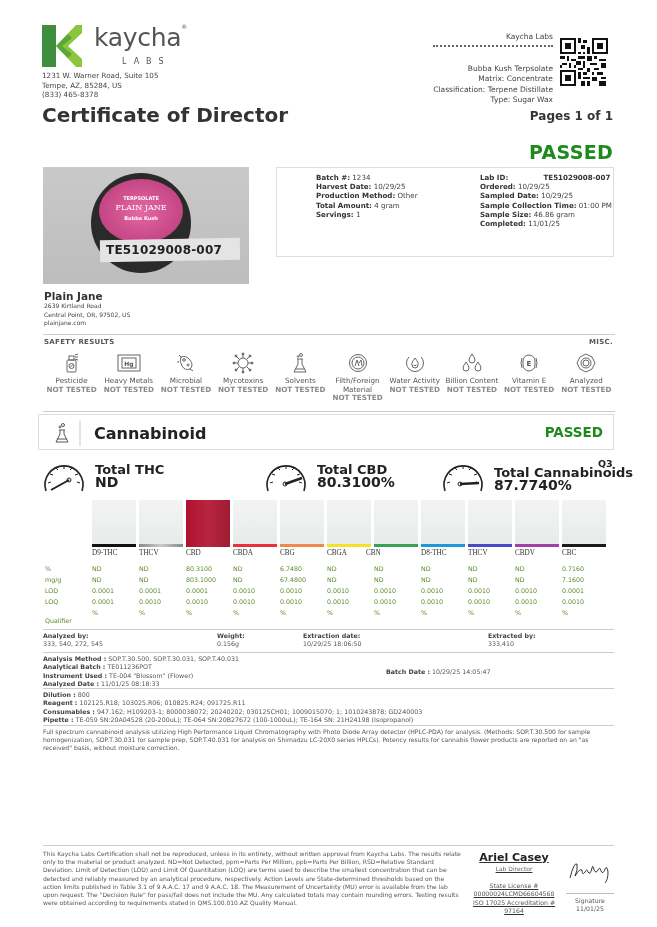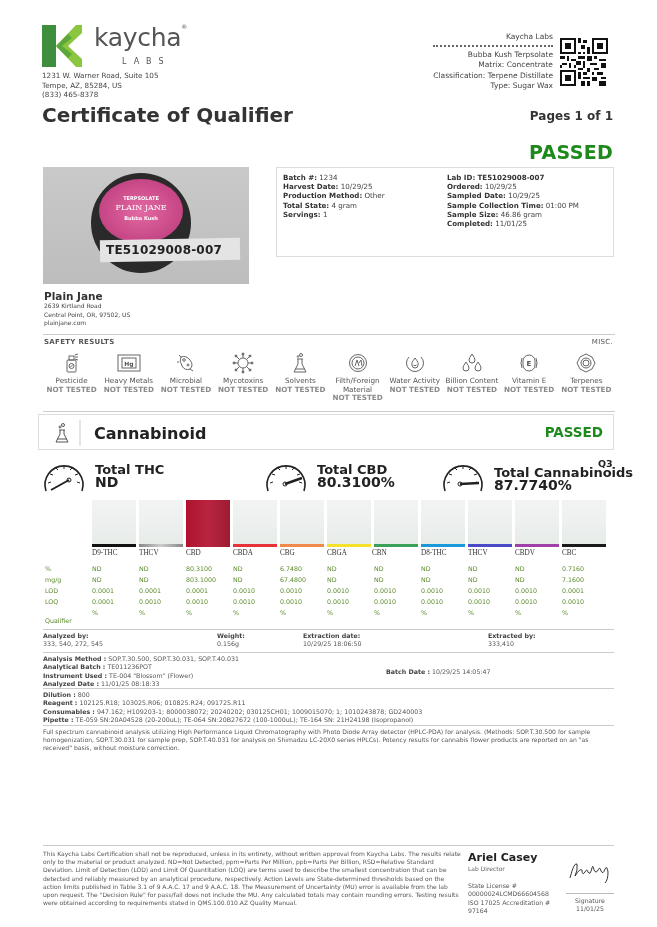--- a/index.html
+++ b/index.html
@@ -9,21 +9,21 @@
 
   
   .logo { left: 42px; top: 25px; width: 140px; height: 44px; }
   .logo-mark { position: absolute; left: 0; top: 0; width: 40px; height: 42px; }
   .logo-word { position: absolute; left: 52px; top: -2px; font-size: 25px; color: #555; letter-spacing: -0.3px; }
   .logo-reg { font-size: 6px; vertical-align: top; }
   .logo-labs { position: absolute; left: 80px; top: 32px; font-size: 8px; letter-spacing: 7px; color: #555; }
   .lab-addr { left: 42px; top: 71px; font-size: 7.2px; line-height: 9.5px; color: #444; }
   .title { left: 42px; top: 103px; font-size: 20px; font-weight: bold; color: #333; }
   .hdr-right { right: 104px; top: 32px; text-align: right; font-size: 7.5px; line-height: 10.2px; color: #444; }
-  .hdr-right .lab-name { padding-bottom: 3px; border-bottom: 2px dotted #666; margin-bottom: 3px; width: 120px; margin-left: auto; }
+  .hdr-right .lab-name { padding-bottom: 3px; border-bottom: 2px dotted #666; margin-bottom: 17px; width: 120px; margin-left: auto; }
   .qr { left: 560px; top: 38px; width: 48px; height: 48px; }
   .pages { right: 44px; top: 109px; font-size: 12px; font-weight: bold; color: #333; }
   .passed-big { right: 44px; top: 141px; font-size: 19px; font-weight: bold; color: #1e8a1e; letter-spacing: 0.3px; }
 
   
   .photo { left: 43px; top: 167px; width: 206px; height: 117px; background: linear-gradient(#c9c9c9, #bdbdbd); overflow: hidden; }
   .jar { position: absolute; left: 48px; top: 6px; width: 100px; height: 100px; border-radius: 50%; background: #2a2a2a; }
   .jar-lid { position: absolute; left: 8px; top: 6px; width: 84px; height: 64px; border-radius: 50%; background: radial-gradient(ellipse at center, #e36aa4 0%, #c94a88 60%, #b33a78 100%); }
   .jar-t1 { position: absolute; left: 0; width: 100%; top: 16px; text-align: center; font-size: 5px; color: #fff; font-weight: bold; }
   .jar-t2 { position: absolute; left: 0; width: 100%; top: 24px; text-align: center; font-family: "DejaVu Serif", serif; font-size: 8px; color: #fff; }
@@ -31,26 +31,26 @@
   .label-strip { position: absolute; left: 57px; top: 72px; width: 140px; height: 22px; background: #e4e4e4; transform: rotate(-1deg); }
   .label-text { position: absolute; left: 63px; top: 76px; font-size: 12px; color: #222; font-weight: bold; letter-spacing: 0.2px; }
 
   .client { left: 44px; top: 290px; }
   .client-name { font-size: 10.5px; font-weight: bold; color: #333; }
   .client-line { font-size: 6px; line-height: 8.5px; color: #444; }
 
   
   .batch-box { left: 276px; top: 167px; width: 338px; height: 90px; border: 1px solid #ddd; padding: 5px 6px; font-size: 7.1px; line-height: 9.2px; color: #444; }
   .batch-col { position: absolute; top: 5px; }
-  .batch-col b { color: #333; }
+  .batch-col b { color: #333; margin-left: 33px; }
 
   
   .sep { border-top: 1px solid #ccc; }
   .safety-title { left: 44px; top: 338px; font-size: 7px; font-weight: bold; color: #555; letter-spacing: 0.3px; }
-  .misc-title { right: 44px; top: 338px; font-size: 7px; font-weight: normal; color: #555; letter-spacing: 0.3px; }
+  .misc-title { right: 44px; top: 338px; font-size: 7px; font-weight: bold; color: #555; letter-spacing: 0.3px; }
   .safety-row { left: 43px; top: 352px; width: 572px; height: 60px; display: flex; }
   .safety-item { width: 57.2px; text-align: center; }
   .safety-icon { height: 22px; display: flex; align-items: center; justify-content: center; }
   .safety-label { font-size: 7.2px; line-height: 8.6px; color: #555; margin-top: 3px; }
   .safety-status { font-size: 7.2px; line-height: 8.6px; color: #8a8a8a; font-weight: bold; }
 
   
   .cann-box { left: 38px; top: 414px; width: 576px; height: 36px; border: 1px solid #ddd; }
   .cann-icon { position: absolute; left: 6px; top: 5px; width: 36px; height: 26px; display:flex; align-items:center; justify-content:center; border-right: 2px solid #e5e5e5; }
   .cann-title { position: absolute; left: 55px; top: 9px; font-size: 16px; font-weight: bold; color: #222; }
@@ -70,21 +70,21 @@
   .aname { position: absolute; top: 0; font-size: 7.2px; color: #333; }
   .row-labels { left: 45px; top: 563px; font-size: 6.3px; line-height: 11px; color: #5c8a2a; }
   .grid-col { position: absolute; top: 563px; font-size: 6.3px; line-height: 11px; color: #5c8a2a; }
   .qualifier { left: 45px; top: 617px; font-size: 6.3px; color: #5c8a2a; }
   .kv { font-size: 6.3px; line-height: 8.3px; color: #555; }
   .kv b { color: #444; }
   .fine { font-size: 6.1px; line-height: 8px; color: #555; }
 
   
   .disclaimer { left: 43px; top: 850px; width: 420px; font-size: 6px; line-height: 8.2px; color: #555; }
-  .director { left: 468px; top: 851px; width: 92px; text-align: left; }
+  .director { left: 468px; top: 851px; width: 92px; text-align: center; text-decoration: underline; }
   .director-name { font-size: 11px; font-weight: bold; color: #222; }
   .director-title { font-size: 6px; color: #666; margin-top: 1px; }
   .license { font-size: 6.2px; line-height: 8.3px; color: #555; margin-top: 10px; }
   .sig { left: 566px; top: 856px; width: 48px; height: 30px; }
   .sig-line { left: 566px; top: 893px; width: 48px; border-top: 1px solid #bbb; }
   .sig-label { left: 566px; top: 897px; width: 48px; text-align: center; font-size: 6.2px; line-height: 8px; color: #555; }
 </style>
 </head>
 <body>
 
@@ -97,21 +97,21 @@
   <div class="logo-word"><span>kaycha</span><span class="logo-reg">®</span></div>
   <div class="logo-labs">LABS</div>
 </div>
 
 <div class="abs lab-addr">
   <div>1231 W. Warner Road, Suite 105</div>
   <div>Tempe, AZ, 85284, US</div>
   <div>(833) 465-8378</div>
 </div>
 
-<div class="abs title">Certificate of Qualifier</div>
+<div class="abs title">Certificate of Director</div>
 
 <div class="abs hdr-right">
   <div class="lab-name">Kaycha Labs</div>
   <div>Bubba Kush Terpsolate</div>
   <div>Matrix: Concentrate</div>
   <div>Classification: Terpene Distillate</div>
   <div>Type: Sugar Wax</div>
 </div>
 
 <svg class="abs qr" viewBox="0 0 21 21" shape-rendering="crispEdges">
@@ -184,21 +184,21 @@
   <div class="client-line">2639 Kirtland Road</div>
   <div class="client-line">Central Point, OR, 97502, US</div>
   <div class="client-line">plainjane.com</div>
 </div>
 
 <div class="abs batch-box">
   <div class="batch-col" style="left:6px;">
     <div><b>Batch #:</b> <span>1234</span></div>
     <div><b>Harvest Date:</b> <span>10/29/25</span></div>
     <div><b>Production Method:</b> <span>Other</span></div>
-    <div><b>Total State:</b> <span>4 gram</span></div>
+    <div><b>Total Amount:</b> <span>4 gram</span></div>
     <div><b>Servings:</b> <span>1</span></div>
   </div>
   <div class="batch-col" style="left:170px;">
     <div><b>Lab ID:</b> <b>TE51029008-007</b></div>
     <div><b>Ordered:</b> <span>10/29/25</span></div>
     <div><b>Sampled Date:</b> <span>10/29/25</span></div>
     <div><b>Sample Collection Time:</b> <span>01:00 PM</span></div>
     <div><b>Sample Size:</b> <span>46.86 gram</span></div>
     <div><b>Completed:</b> <span>11/01/25</span></div>
   </div>
@@ -336,21 +336,21 @@
     <div class="safety-status">NOT TESTED</div>
   </div>
   <div class="safety-item">
     <div class="safety-icon">
       <svg width="22" height="22" viewBox="0 0 22 22" fill="none" stroke="#666" stroke-width="1">
           <polygon points="11,2 17,5 20,11 17,17 11,20 5,17 2,11 5,5"></polygon>
           <circle cx="11" cy="11" r="5"></circle>
           <circle cx="11" cy="11" r="3"></circle>
         </svg>
     </div>
-    <div class="safety-label">Terpenes</div>
+    <div class="safety-label">Analyzed</div>
     <div class="safety-status">NOT TESTED</div>
   </div>
 </div>
 <div class="abs sep" style="left:43px; top:411px; width:572px;"></div>
 
 <div class="abs cann-box">
   <div class="cann-icon">
     <svg width="16" height="22" viewBox="0 0 16 22" fill="none" stroke="#555" stroke-width="1">
         <path d="M6 8 V12 L2 20 H14 L10 12 V8"></path>
         <line x1="5" y1="8" x2="11" y2="8"></line>
@@ -453,21 +453,21 @@
     </div>
 </div>
 
 <div class="abs analyte-names" style="width:520px;font-family:Liberation Serif, serif;">
   <div class="aname" style="left:0px;">D9-THC</div>
   <div class="aname" style="left:47px;">THCV</div>
   <div class="aname" style="left:94px;">CBD</div>
   <div class="aname" style="left:141px;">CBDA</div>
   <div class="aname" style="left:188px;">CBG</div>
   <div class="aname" style="left:235px;">CBGA</div>
-  <div class="aname" style="left:280px;">CBN</div>
+  <div class="aname" style="left:274px;">CBN</div>
   <div class="aname" style="left:329px;text-align:center;">D8-THC</div>
   <div class="aname" style="left:376px;">THCV</div>
   <div class="aname" style="left:423px;">CBDV</div>
   <div class="aname" style="left:470px;">CBC</div>
 </div>
 
 <div class="abs row-labels">
   <div>%</div>
   <div>mg/g</div>
   <div>LOD</div>

